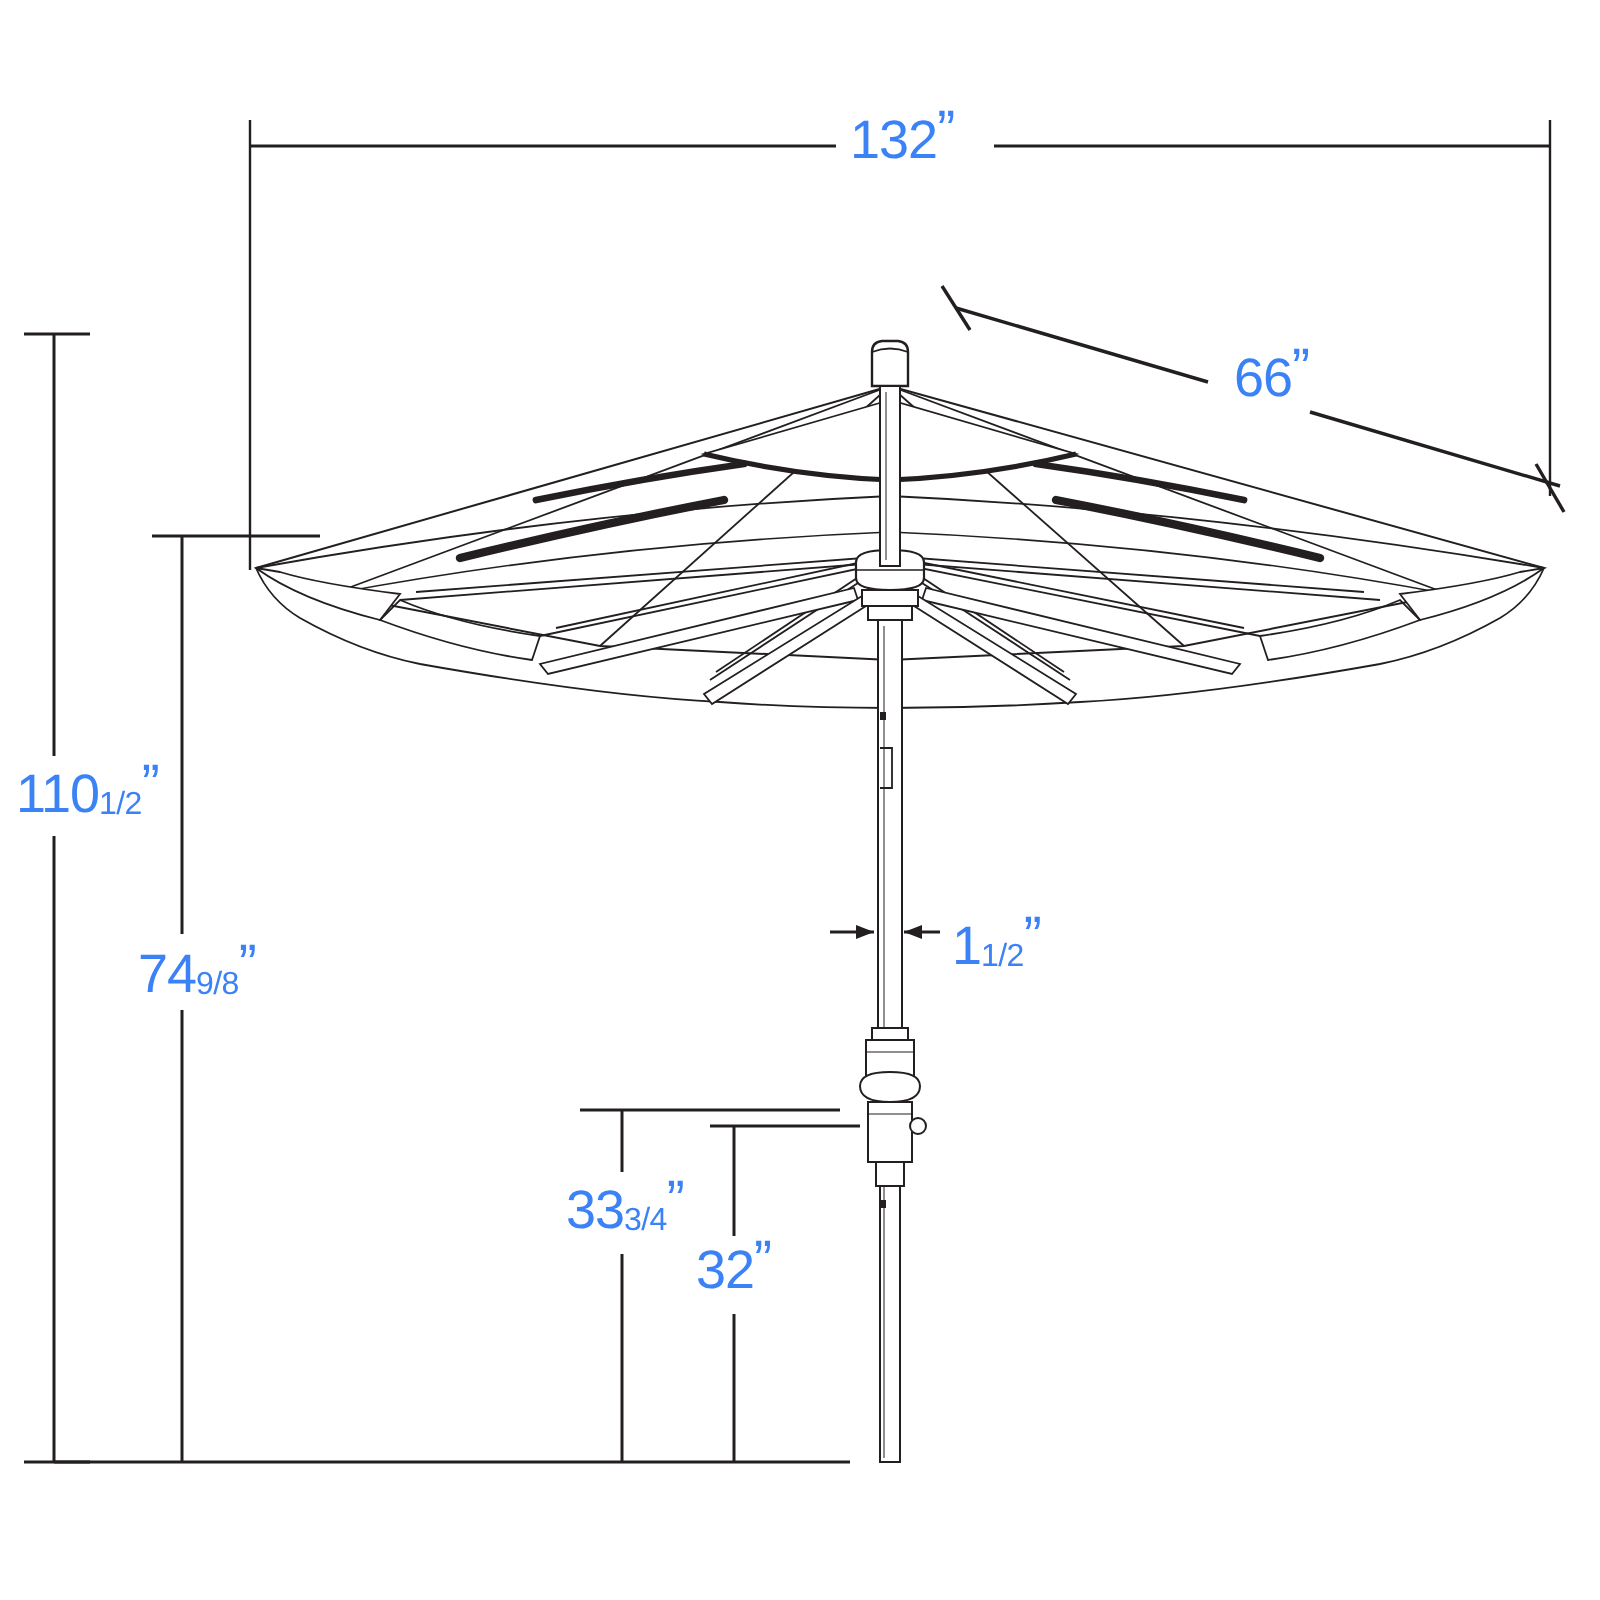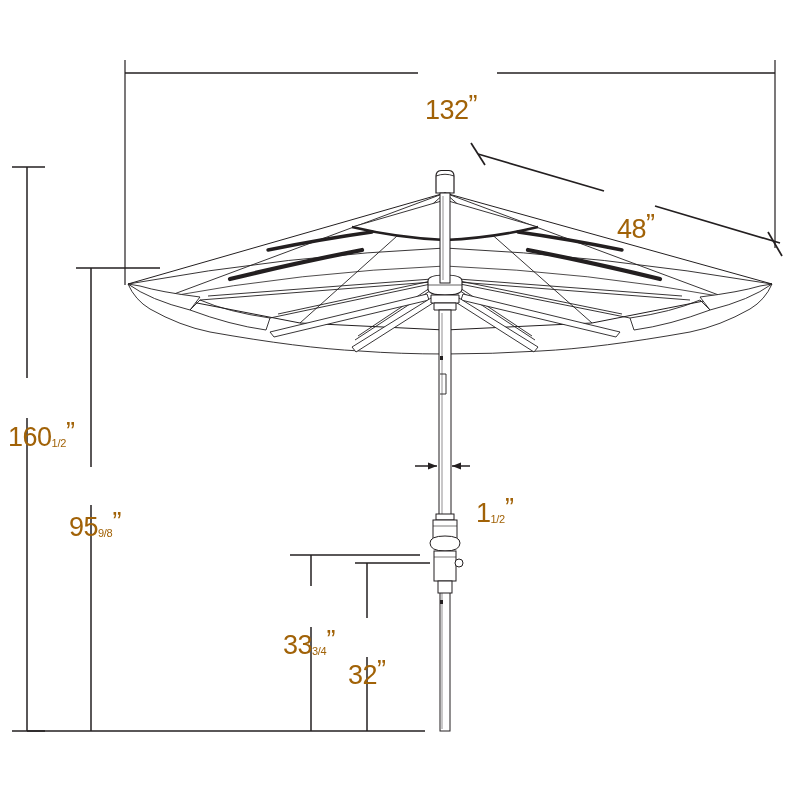--- a/index.html
+++ b/index.html
@@ -19,34 +19,33 @@
   }
   #drawing {
     position: absolute;
     left: 0;
     top: 0;
     width: 800px;
     height: 800px;
   }
   .dim-label {
     position: absolute;
-    color: #a16207;
+    color: #3b82f6;
     font-family: "Liberation Sans", sans-serif;
     white-space: nowrap;
     line-height: 1;
     user-select: none;
-    margin-top: 40px;
   }
   .dim-label .whole {
     font-size: 27px;
     font-weight: 400;
     letter-spacing: -0.5px;
   }
   .dim-label .frac {
-    font-size: 11px;
+    font-size: 16px;
     font-weight: 400;
     vertical-align: baseline;
     position: relative;
     top: 1px;
     letter-spacing: -0.3px;
   }
   .dim-label .mark {
     font-size: 27px;
     vertical-align: baseline;
     position: relative;
@@ -207,29 +206,29 @@
       <line x1="434" y1="557" x2="456" y2="557" stroke-width="0.6" fill="none"></line>
     </g>
 
   </svg>
 
   <div class="dim-label" id="lbl-132">
     <span class="whole">132</span><span class="mark">”</span>
   </div>
 
   <div class="dim-label" id="lbl-66">
-    <span class="whole">48</span><span class="mark">”</span>
+    <span class="whole">66</span><span class="mark">”</span>
   </div>
 
   <div class="dim-label" id="lbl-110">
-    <span class="whole">160</span><span class="frac">1/2</span><span class="mark">”</span>
+    <span class="whole">110</span><span class="frac">1/2</span><span class="mark">”</span>
   </div>
 
   <div class="dim-label" id="lbl-95">
-    <span class="whole">95</span><span class="frac">9/8</span><span class="mark">”</span>
+    <span class="whole">74</span><span class="frac">9/8</span><span class="mark">”</span>
   </div>
 
   <div class="dim-label" id="lbl-15">
     <span class="whole">1</span><span class="frac">1/2</span><span class="mark">”</span>
   </div>
 
   <div class="dim-label" id="lbl-33">
     <span class="whole">33</span><span class="frac">3/4</span><span class="mark">”</span>
   </div>
 

